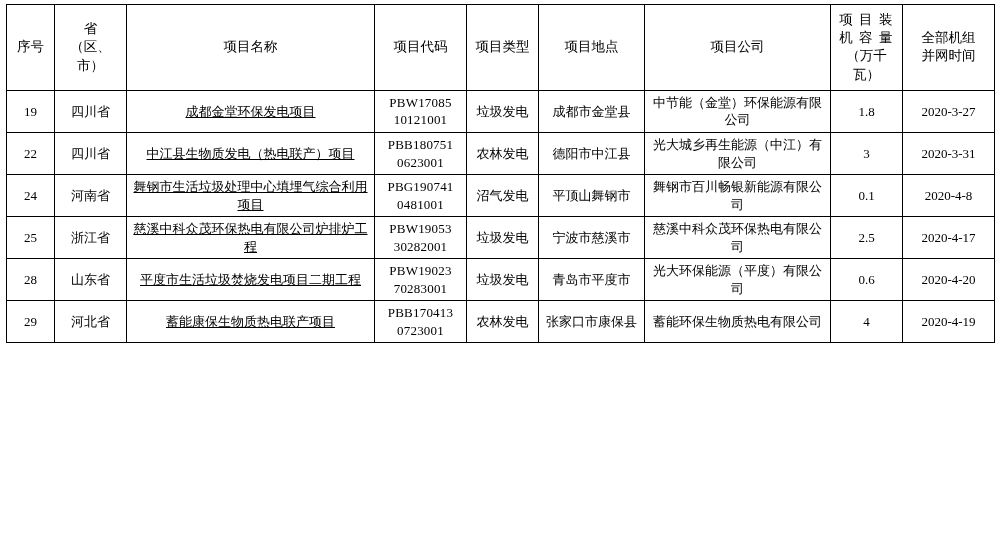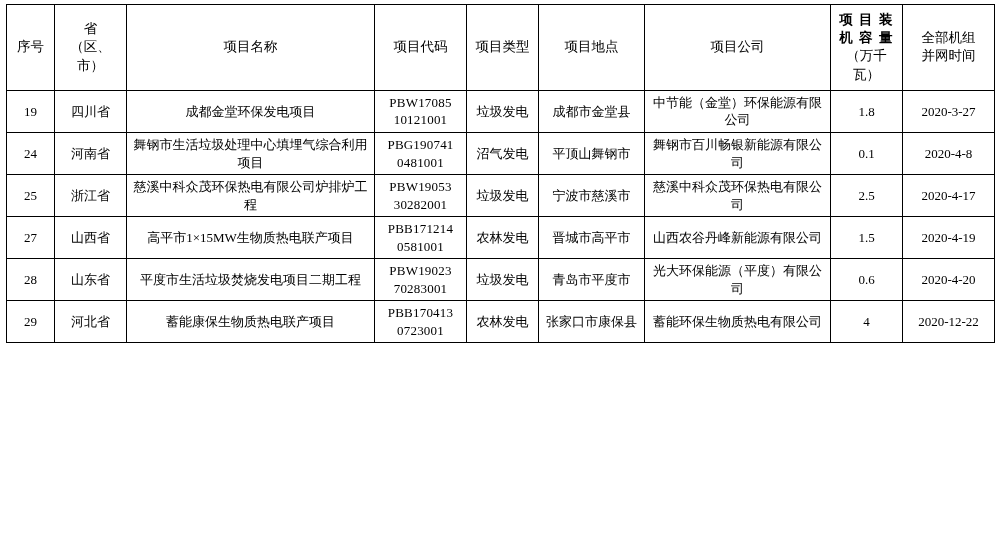--- a/index.html
+++ b/index.html
@@ -42,34 +42,33 @@
   col.c-seq      { width: 48px; }
   col.c-prov     { width: 72px; }
   col.c-name     { width: 248px; }
   col.c-code     { width: 92px; }
   col.c-type     { width: 72px; }
   col.c-place    { width: 106px; }
   col.c-company  { width: 186px; }
   col.c-cap      { width: 72px; }
   col.c-date     { width: 92px; }
 
-  .cell-name  { text-align: center; }
+  .cell-name  { text-align: center; text-decoration: underline; }
   .cell-company { text-align: center; }
   .code {
     font-family: Liberation Serif, serif;
     letter-spacing: 0.2px;
     font-size: 13px;
   }
   .hdr-sub {
     display: block;
     font-size: 13.5px;
   }
   .hdr-cap {
     letter-spacing: 1.5px;
-    font-weight: bold;
   }
   .nowrap { white-space: nowrap; margin-left: 40px; }
 </style>
 </head>
 <body>
 
 <div class="sheet">
   <table class="grid">
     <colgroup>
       <col class="c-seq">
@@ -123,20 +122,31 @@
           <td class="">四川省</td>
           <td class="cell-name">成都金堂环保发电项目</td>
           <td class="code">PBW17085 10121001</td>
           <td class="nowrap">垃圾发电</td>
           <td class="">成都市金堂县</td>
           <td class="cell-company">中节能（金堂）环保能源有限公司</td>
           <td class="">1.8</td>
           <td class="nowrap">2020-3-27</td>
         </tr>
         <tr>
+          <td class="">22</td>
+          <td class="">四川省</td>
+          <td class="cell-name">中江县生物质发电（热电联产）项目</td>
+          <td class="code">PBB180751 0623001</td>
+          <td class="nowrap">农林发电</td>
+          <td class="">德阳市中江县</td>
+          <td class="cell-company">光大城乡再生能源（中江）有限公司</td>
+          <td class="">3</td>
+          <td class="nowrap">2020-3-31</td>
+        </tr>
+        <tr>
           <td class="">24</td>
           <td class="">河南省</td>
           <td class="cell-name">舞钢市生活垃圾处理中心填埋气综合利用项目</td>
           <td class="code">PBG190741 0481001</td>
           <td class="nowrap">沼气发电</td>
           <td class="">平顶山舞钢市</td>
           <td class="cell-company">舞钢市百川畅银新能源有限公司</td>
           <td class="">0.1</td>
           <td class="nowrap">2020-4-8</td>
         </tr>
@@ -145,47 +155,36 @@
           <td class="">浙江省</td>
           <td class="cell-name">慈溪中科众茂环保热电有限公司炉排炉工程</td>
           <td class="code">PBW19053 30282001</td>
           <td class="nowrap">垃圾发电</td>
           <td class="">宁波市慈溪市</td>
           <td class="cell-company">慈溪中科众茂环保热电有限公司</td>
           <td class="">2.5</td>
           <td class="nowrap">2020-4-17</td>
         </tr>
         <tr>
-          <td class="">27</td>
-          <td class="">山西省</td>
-          <td class="cell-name">高平市1×15MW生物质热电联产项目</td>
-          <td class="code">PBB171214 0581001</td>
-          <td class="nowrap">农林发电</td>
-          <td class="">晋城市高平市</td>
-          <td class="cell-company">山西农谷丹峰新能源有限公司</td>
-          <td class="">1.5</td>
-          <td class="nowrap">2020-4-19</td>
-        </tr>
-        <tr>
           <td class="">28</td>
           <td class="">山东省</td>
           <td class="cell-name">平度市生活垃圾焚烧发电项目二期工程</td>
           <td class="code">PBW19023 70283001</td>
           <td class="nowrap">垃圾发电</td>
           <td class="">青岛市平度市</td>
           <td class="cell-company">光大环保能源（平度）有限公司</td>
           <td class="">0.6</td>
           <td class="nowrap">2020-4-20</td>
         </tr>
         <tr>
           <td class="">29</td>
           <td class="">河北省</td>
           <td class="cell-name">蓄能康保生物质热电联产项目</td>
           <td class="code">PBB170413 0723001</td>
           <td class="nowrap">农林发电</td>
           <td class="">张家口市康保县</td>
           <td class="cell-company">蓄能环保生物质热电有限公司</td>
           <td class="">4</td>
-          <td class="nowrap">2020-12-22</td>
+          <td class="nowrap">2020-4-19</td>
         </tr>
       </tbody>
   </table>
 </div>
 
 </body></html>

